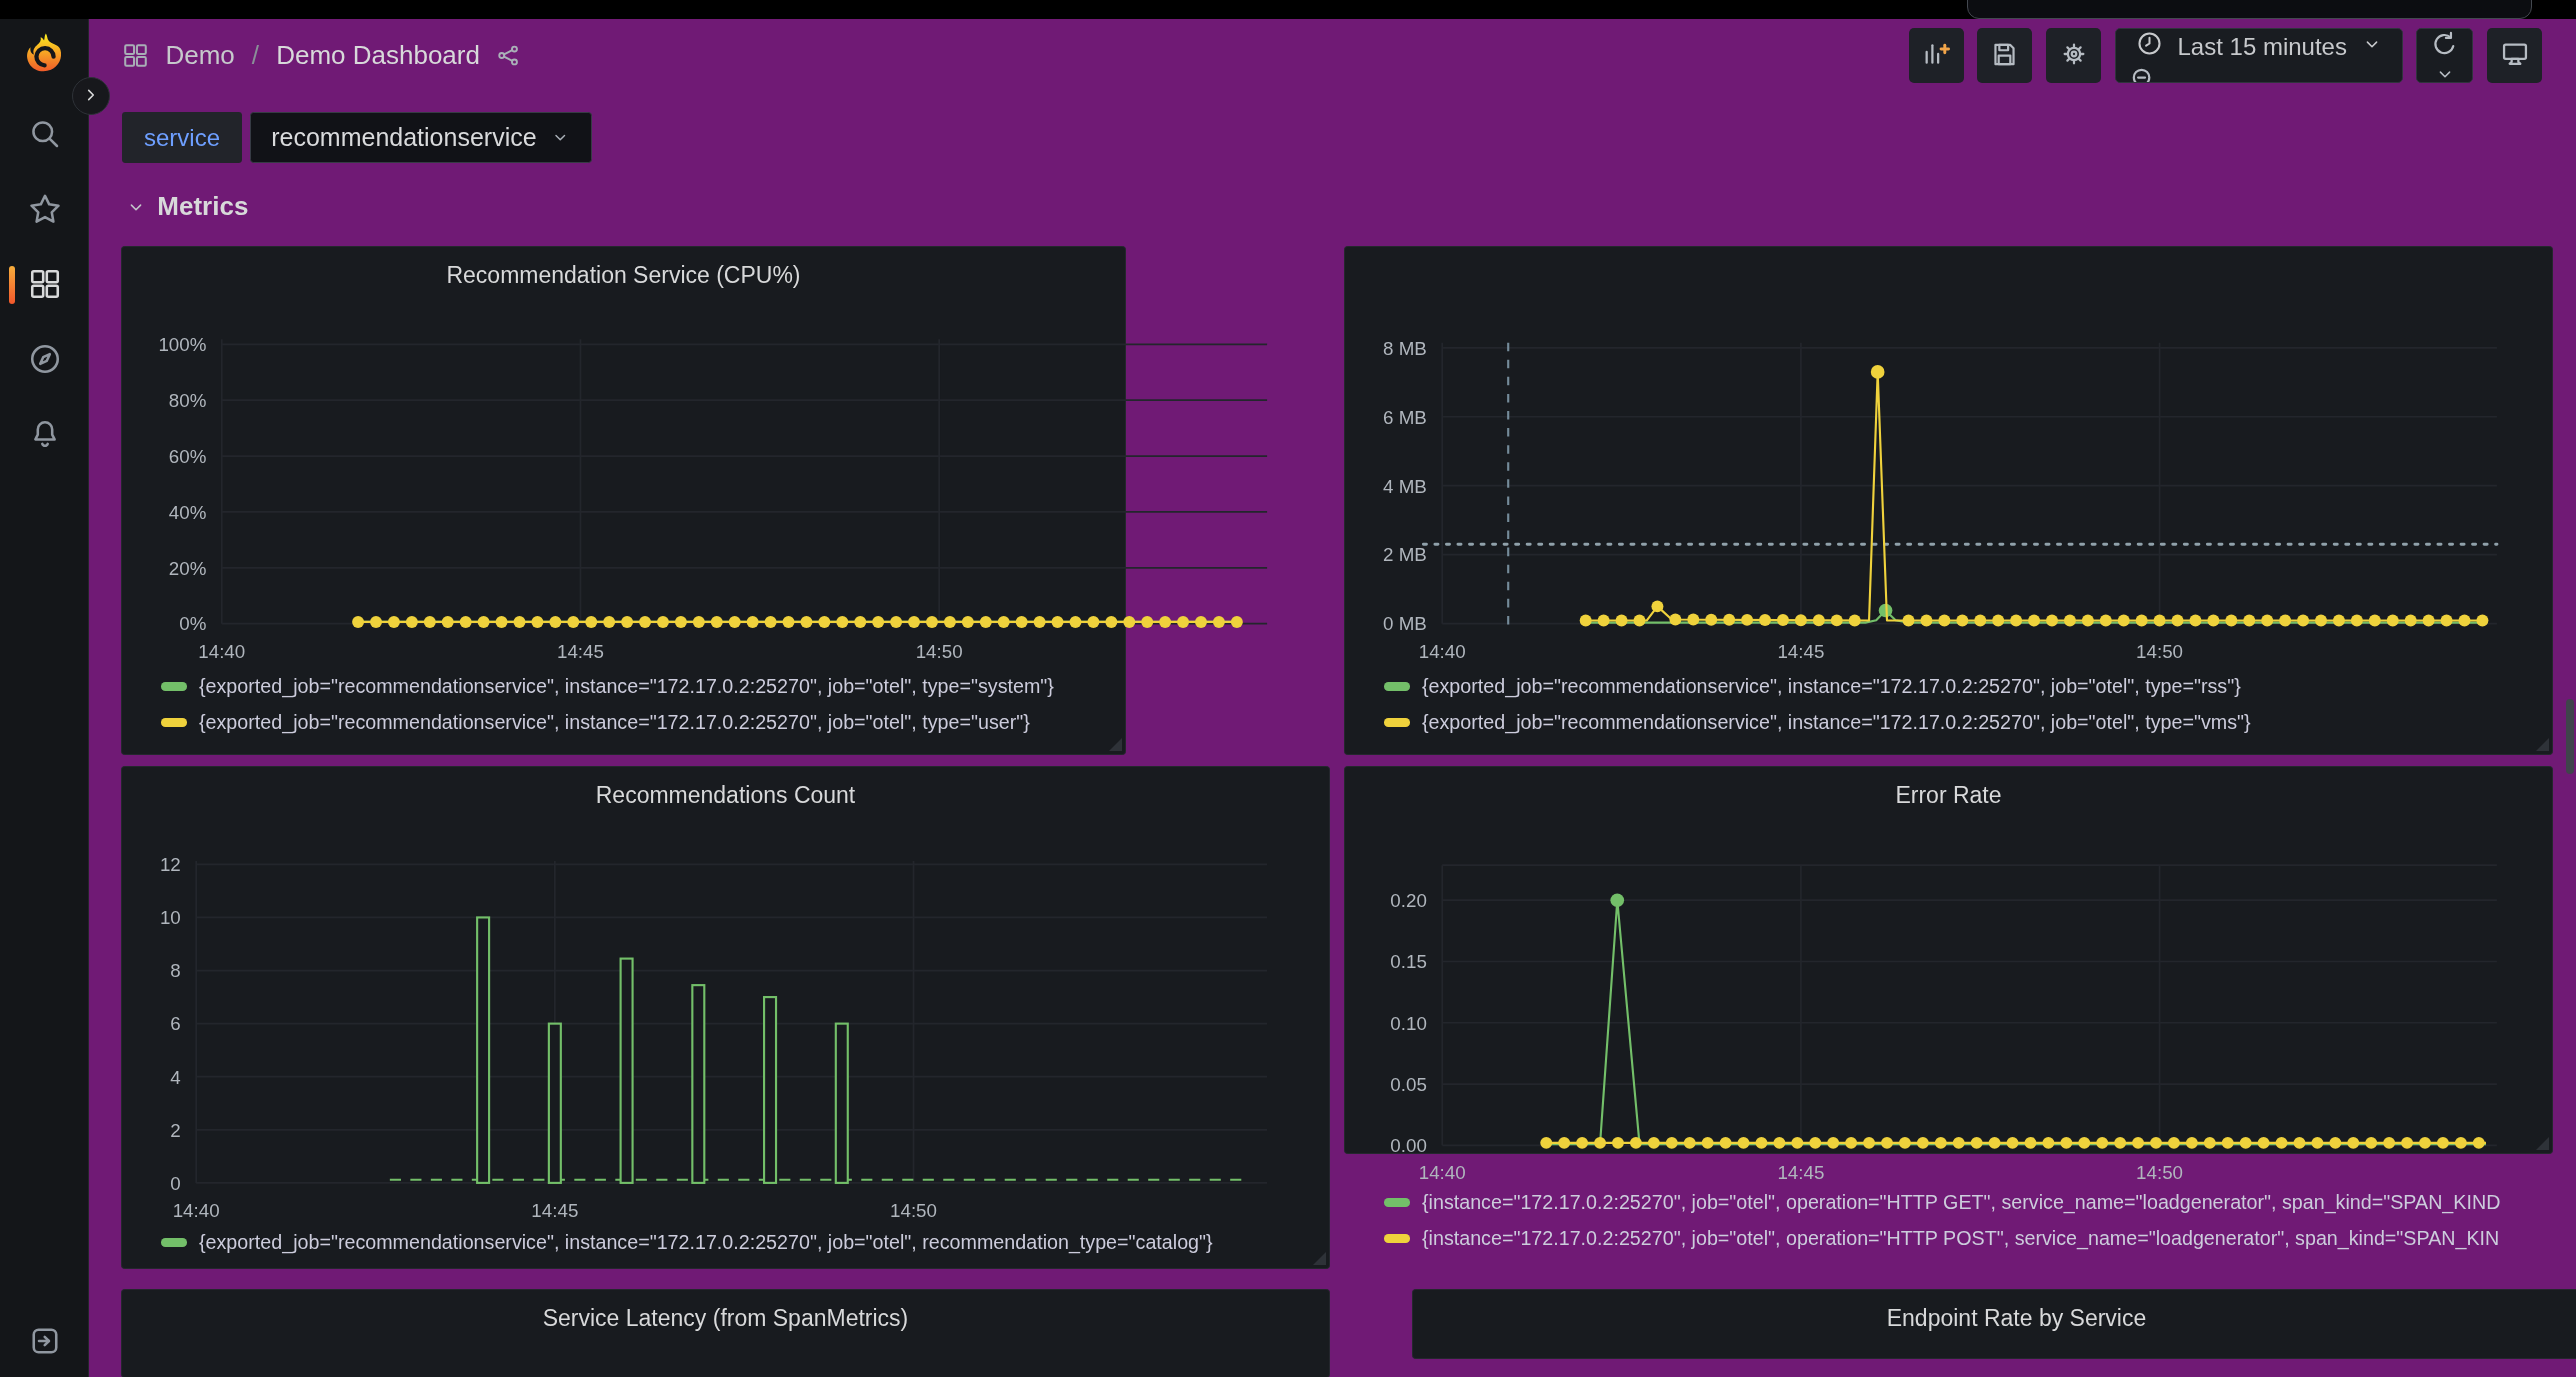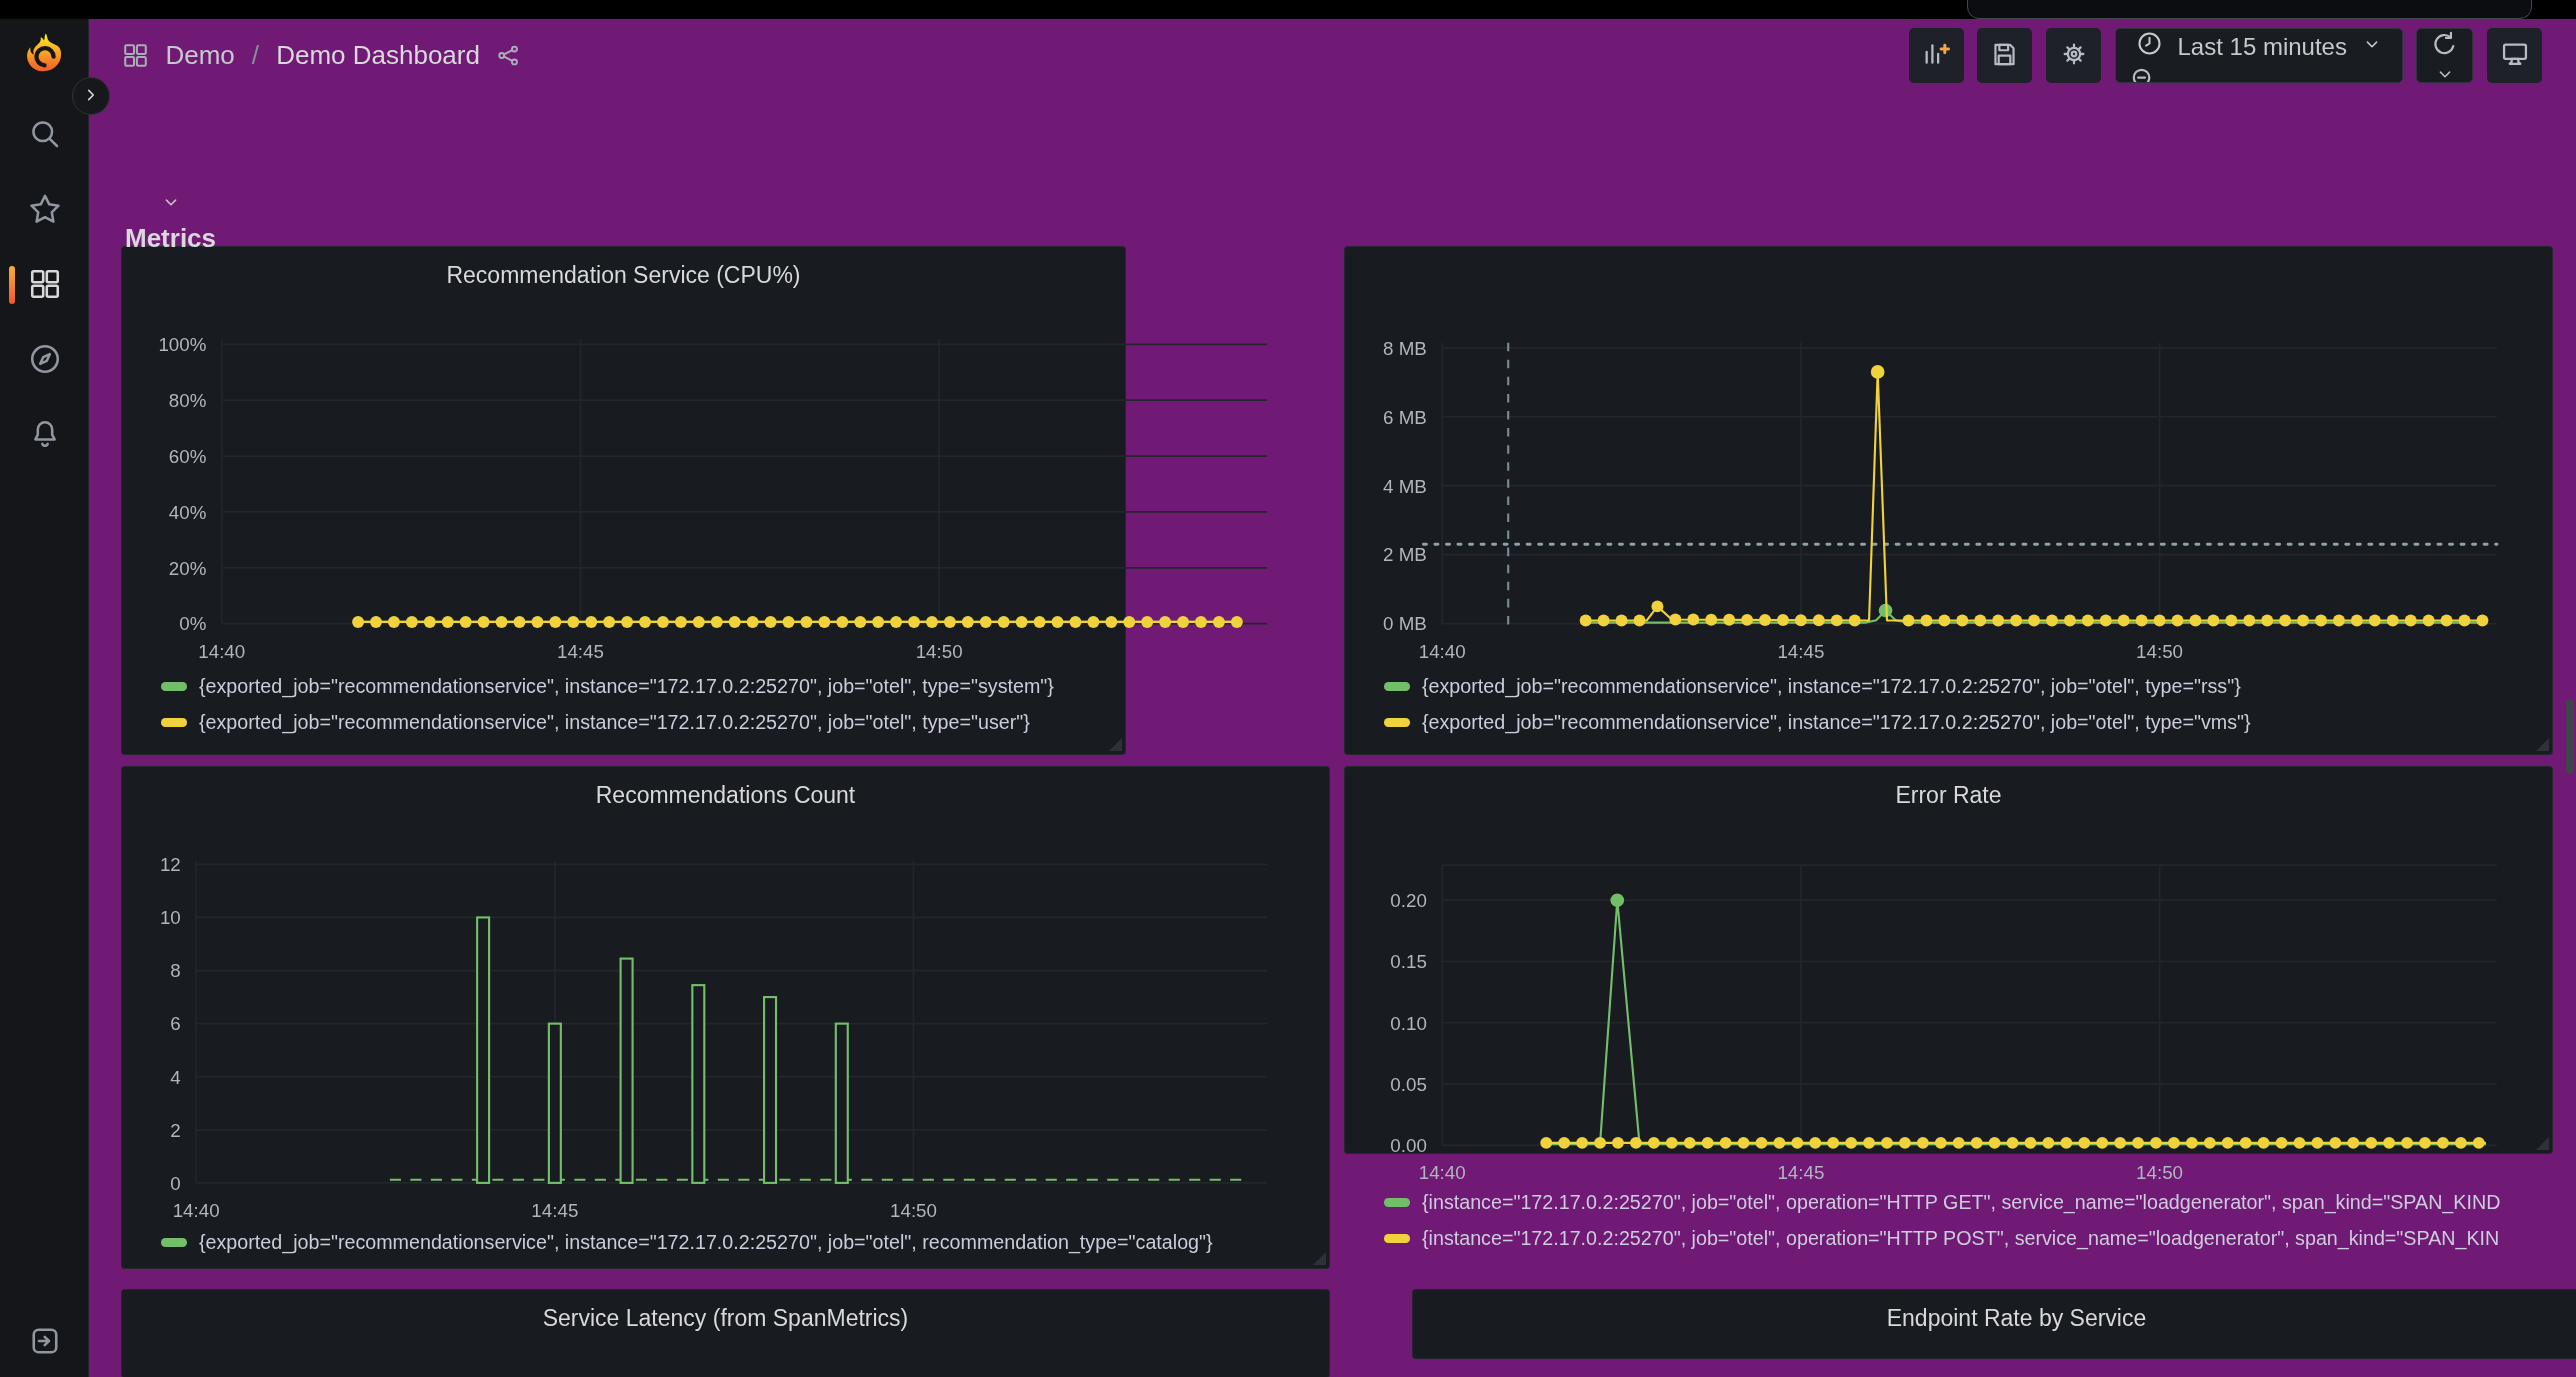--- a/index.html
+++ b/index.html
@@ -42,21 +42,21 @@
   .tb-divider{width:0.9px;background:#2f343c;}
   
   .var-row{position:absolute;left:122px;top:112px;display:flex;gap:7.7px;height:51px;z-index:3;}
   .var-label{display:flex;align-items:center;padding:0 22px;background:#22242a;border-radius:3.4px;
       color:#6e9fff;font-size:24px;font-weight:500;cursor:pointer;}
   .var-value{display:flex;align-items:center;gap:13.7px;padding:0 20.5px;background:#111217;
       border:0.9px solid #363b44;border-radius:3.4px;color:#d9dadc;font-size:25px;font-weight:500;cursor:pointer;}
   .var-value .chev{color:#aab0b8;display:flex;}
   
   .section-row{position:absolute;left:125px;top:191px;display:flex;align-items:center;gap:10.3px;
-      color:#d8d9da;font-size:26px;font-weight:700;cursor:pointer;z-index:3;flex-direction:column;}
+      color:#d8d9da;font-size:26px;font-weight:700;cursor:pointer;z-index:3;}
   .section-row .chev{color:#c3c6ca;display:flex;}
   
   .panel{position:absolute;background:#181b1f;border:0.9px solid #24272d;border-radius:3.4px;}
   .panel-title{position:absolute;left:0;right:0;top:15.4px;margin:0;text-align:center;font-size:23px;
       font-weight:500;color:#d8d9da;display:flex;align-items:center;justify-content:center;gap:8.5px;cursor:pointer;}
   .panel-title .chev{color:#9aa0a8;display:flex;}
   .chart{position:absolute;left:0;top:0;}
   .legend-row{position:absolute;left:39px;right:17px;height:27px;display:flex;align-items:center;
       gap:12px;overflow:hidden;white-space:nowrap;font-size:19.7px;color:#ccccdc;cursor:pointer;}
   .legend-swatch{flex:0 0 auto;width:26px;height:8.5px;border-radius:4.3px;}
@@ -225,20 +225,31 @@
       </div>
     </div>
     <button class="tb-btn">
       <span><svg width="32" height="32" viewBox="0 0 24 24" fill="none" stroke="currentColor" stroke-width="1.7" stroke-linecap="round" stroke-linejoin="round">
             <rect x="3.8" y="5" width="16.4" height="10.6" rx="1.2"></rect>
             <path d="M9.5 15.6h5v2.2l1.5 1.6h-8l1.5-1.6z"></path>
           </svg></span>
     </button>
   </div>
 
+  <div class="var-row">
+    <div class="var-label">service</div>
+    <div class="var-value">
+      <span>recommendationservice</span>
+      <span class="chev">
+          <svg width="20.5" height="20.5" viewBox="0 0 24 24" fill="none" stroke="currentColor" stroke-width="1.7" stroke-linecap="round" stroke-linejoin="round">
+            <polyline points="7,10 12,15 17,10"></polyline>
+          </svg>
+        </span>
+    </div>
+  </div>
 
   <div class="section-row">
     <span class="chev">
         <svg width="22" height="22" viewBox="0 0 24 24" fill="none" stroke="currentColor" stroke-width="1.7" stroke-linecap="round" stroke-linejoin="round">
           <polyline points="7,10 12,15 17,10"></polyline>
         </svg>
       </span>
     <span>Metrics</span>
   </div>
 

